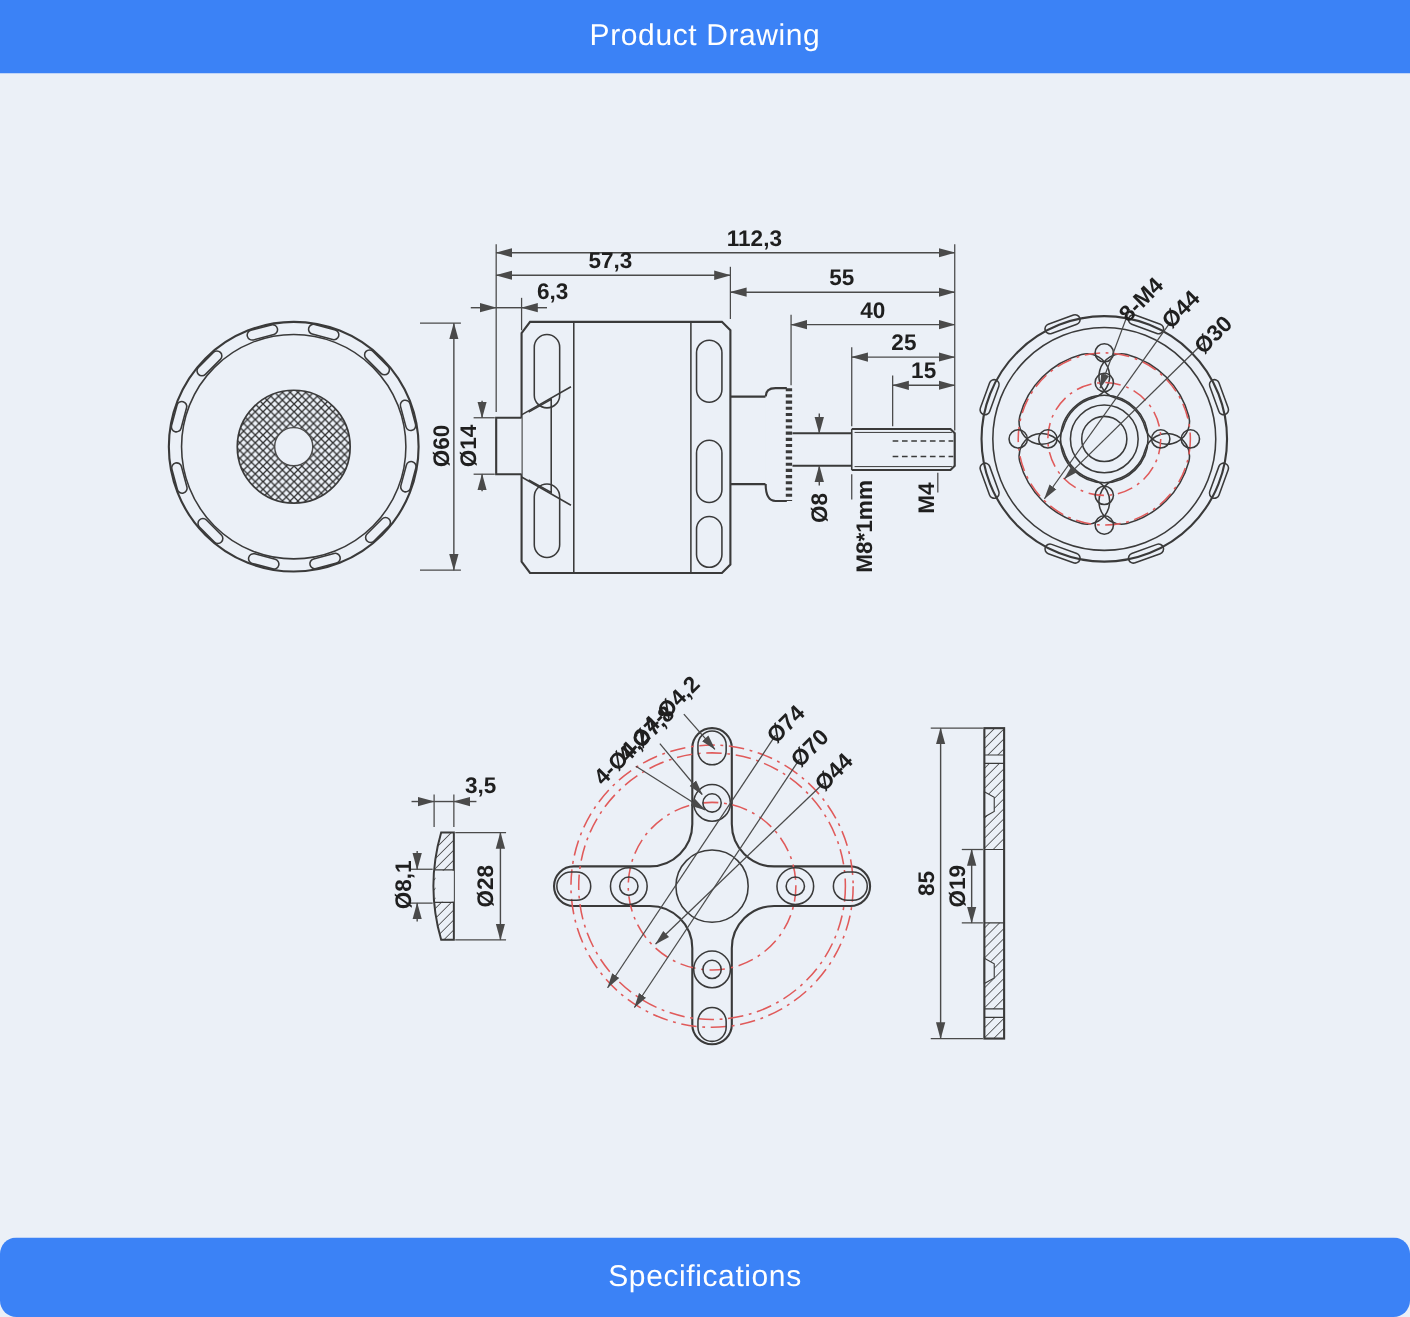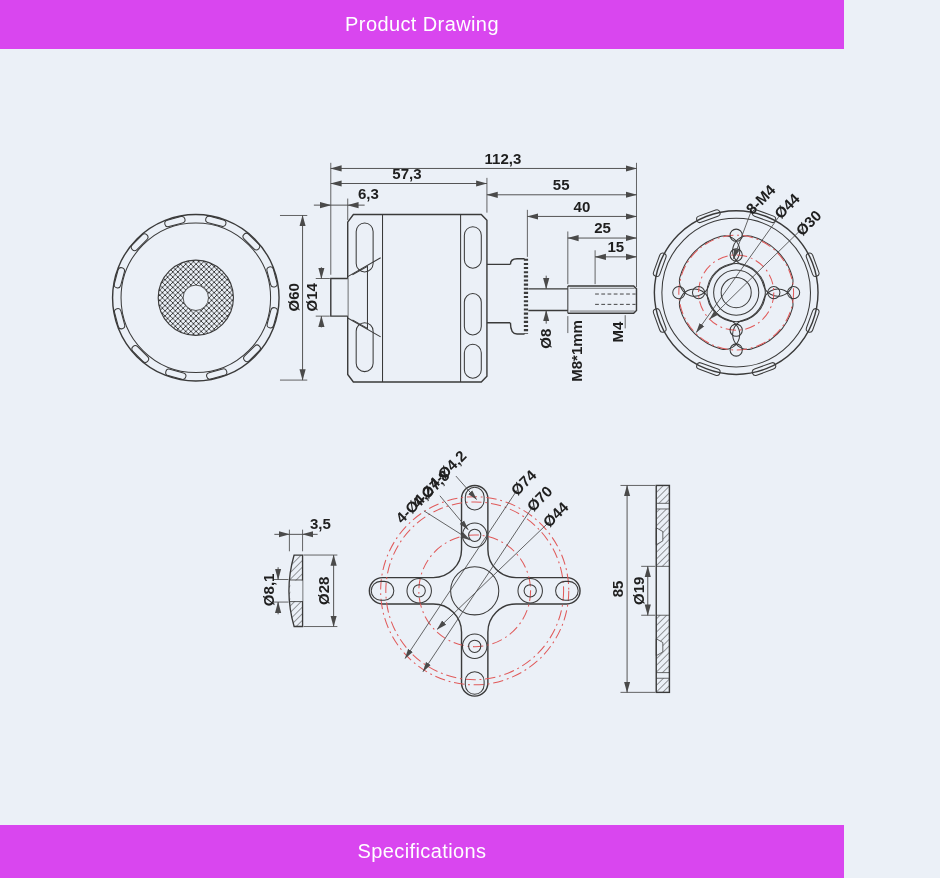--- a/index.html
+++ b/index.html
@@ -2,24 +2,24 @@
 <html><head>
 <meta charset="utf-8">
 <style>
   html,body{margin:0;padding:0;}
   body{
     width:940px;height:878px;overflow:hidden;
     background:#EBF0F7;
     font-family:"Liberation Sans", sans-serif;
   }
   .banner{
-    width:844px;height:49px;background:#d946ef;
+    width:940px;height:49px;background:#3b82f6;
     display:flex;align-items:center;justify-content:center;
   }
-  .banner.footer{height:53px;}
+  .banner.footer{height:53px;border-radius:11px;}
   .banner-text{
     color:#FFFFFF;font-size:20px;font-weight:400;letter-spacing:.4px;
   }
   .drawing-area{
     width:940px;height:776px;position:relative;background:#EBF0F7;
   }
   svg text{
     font-family:"Liberation Sans", sans-serif;
     font-size:16px;font-weight:700;fill:#1F1F1F;
   }

